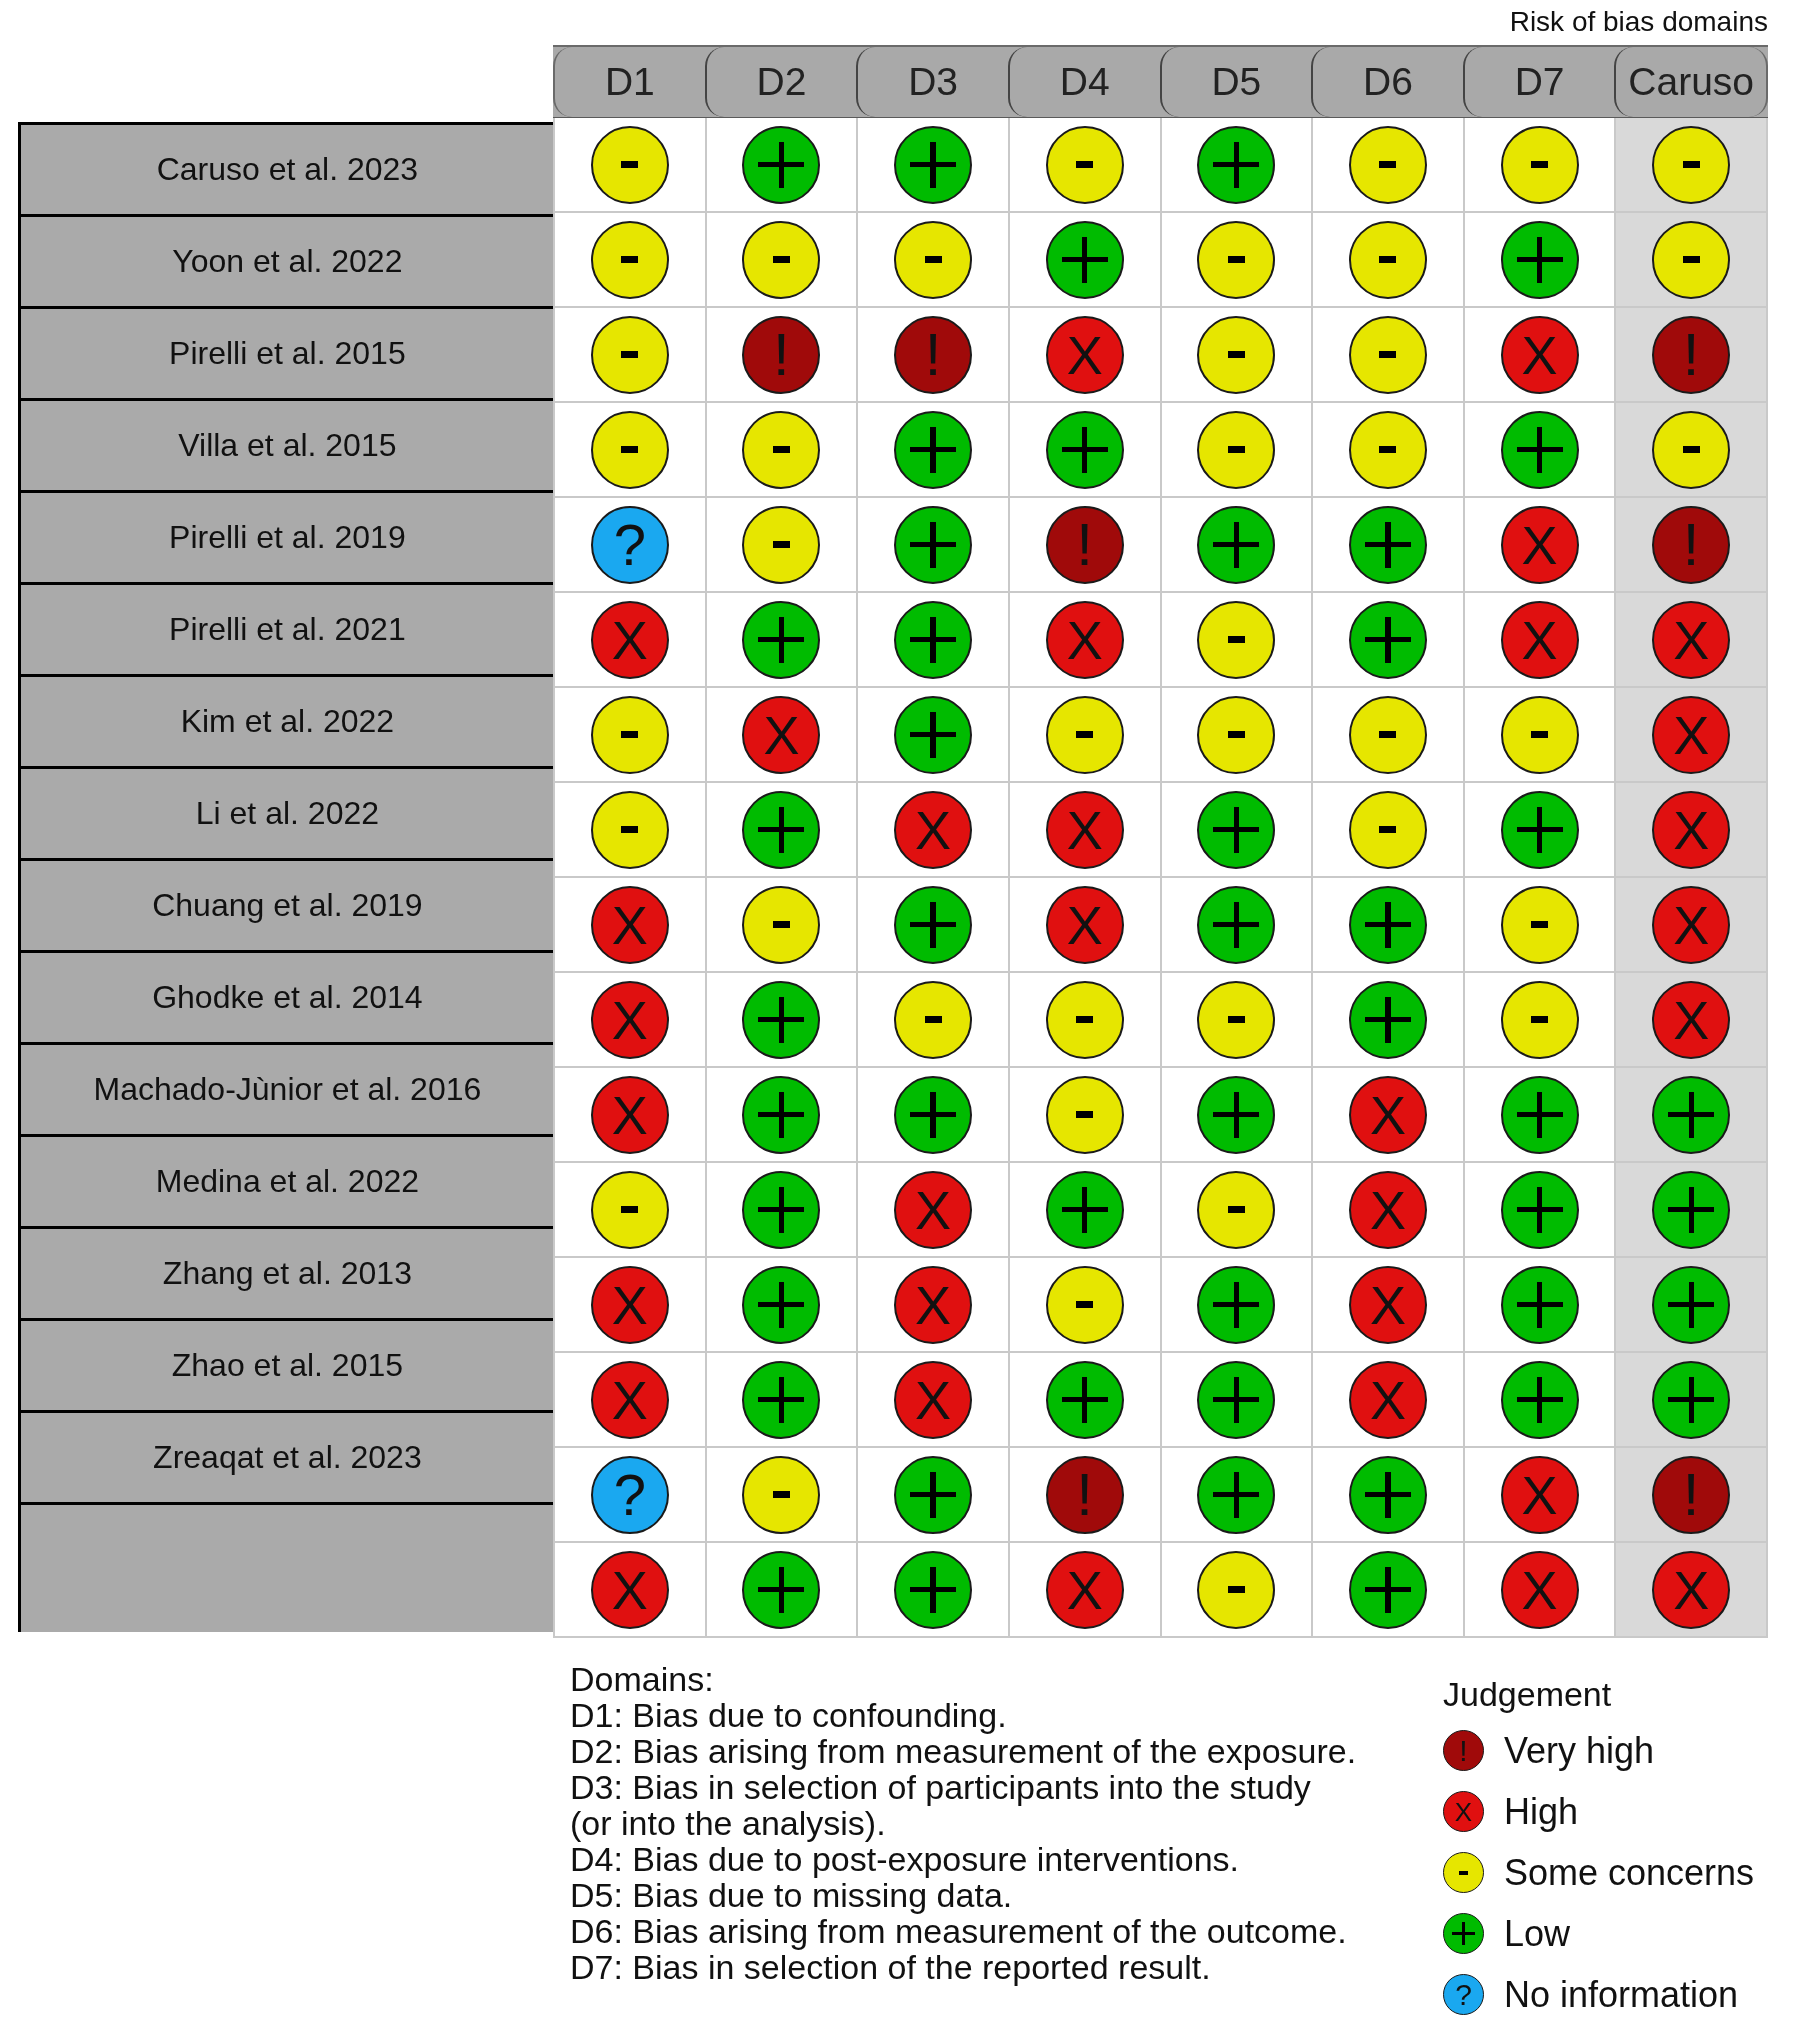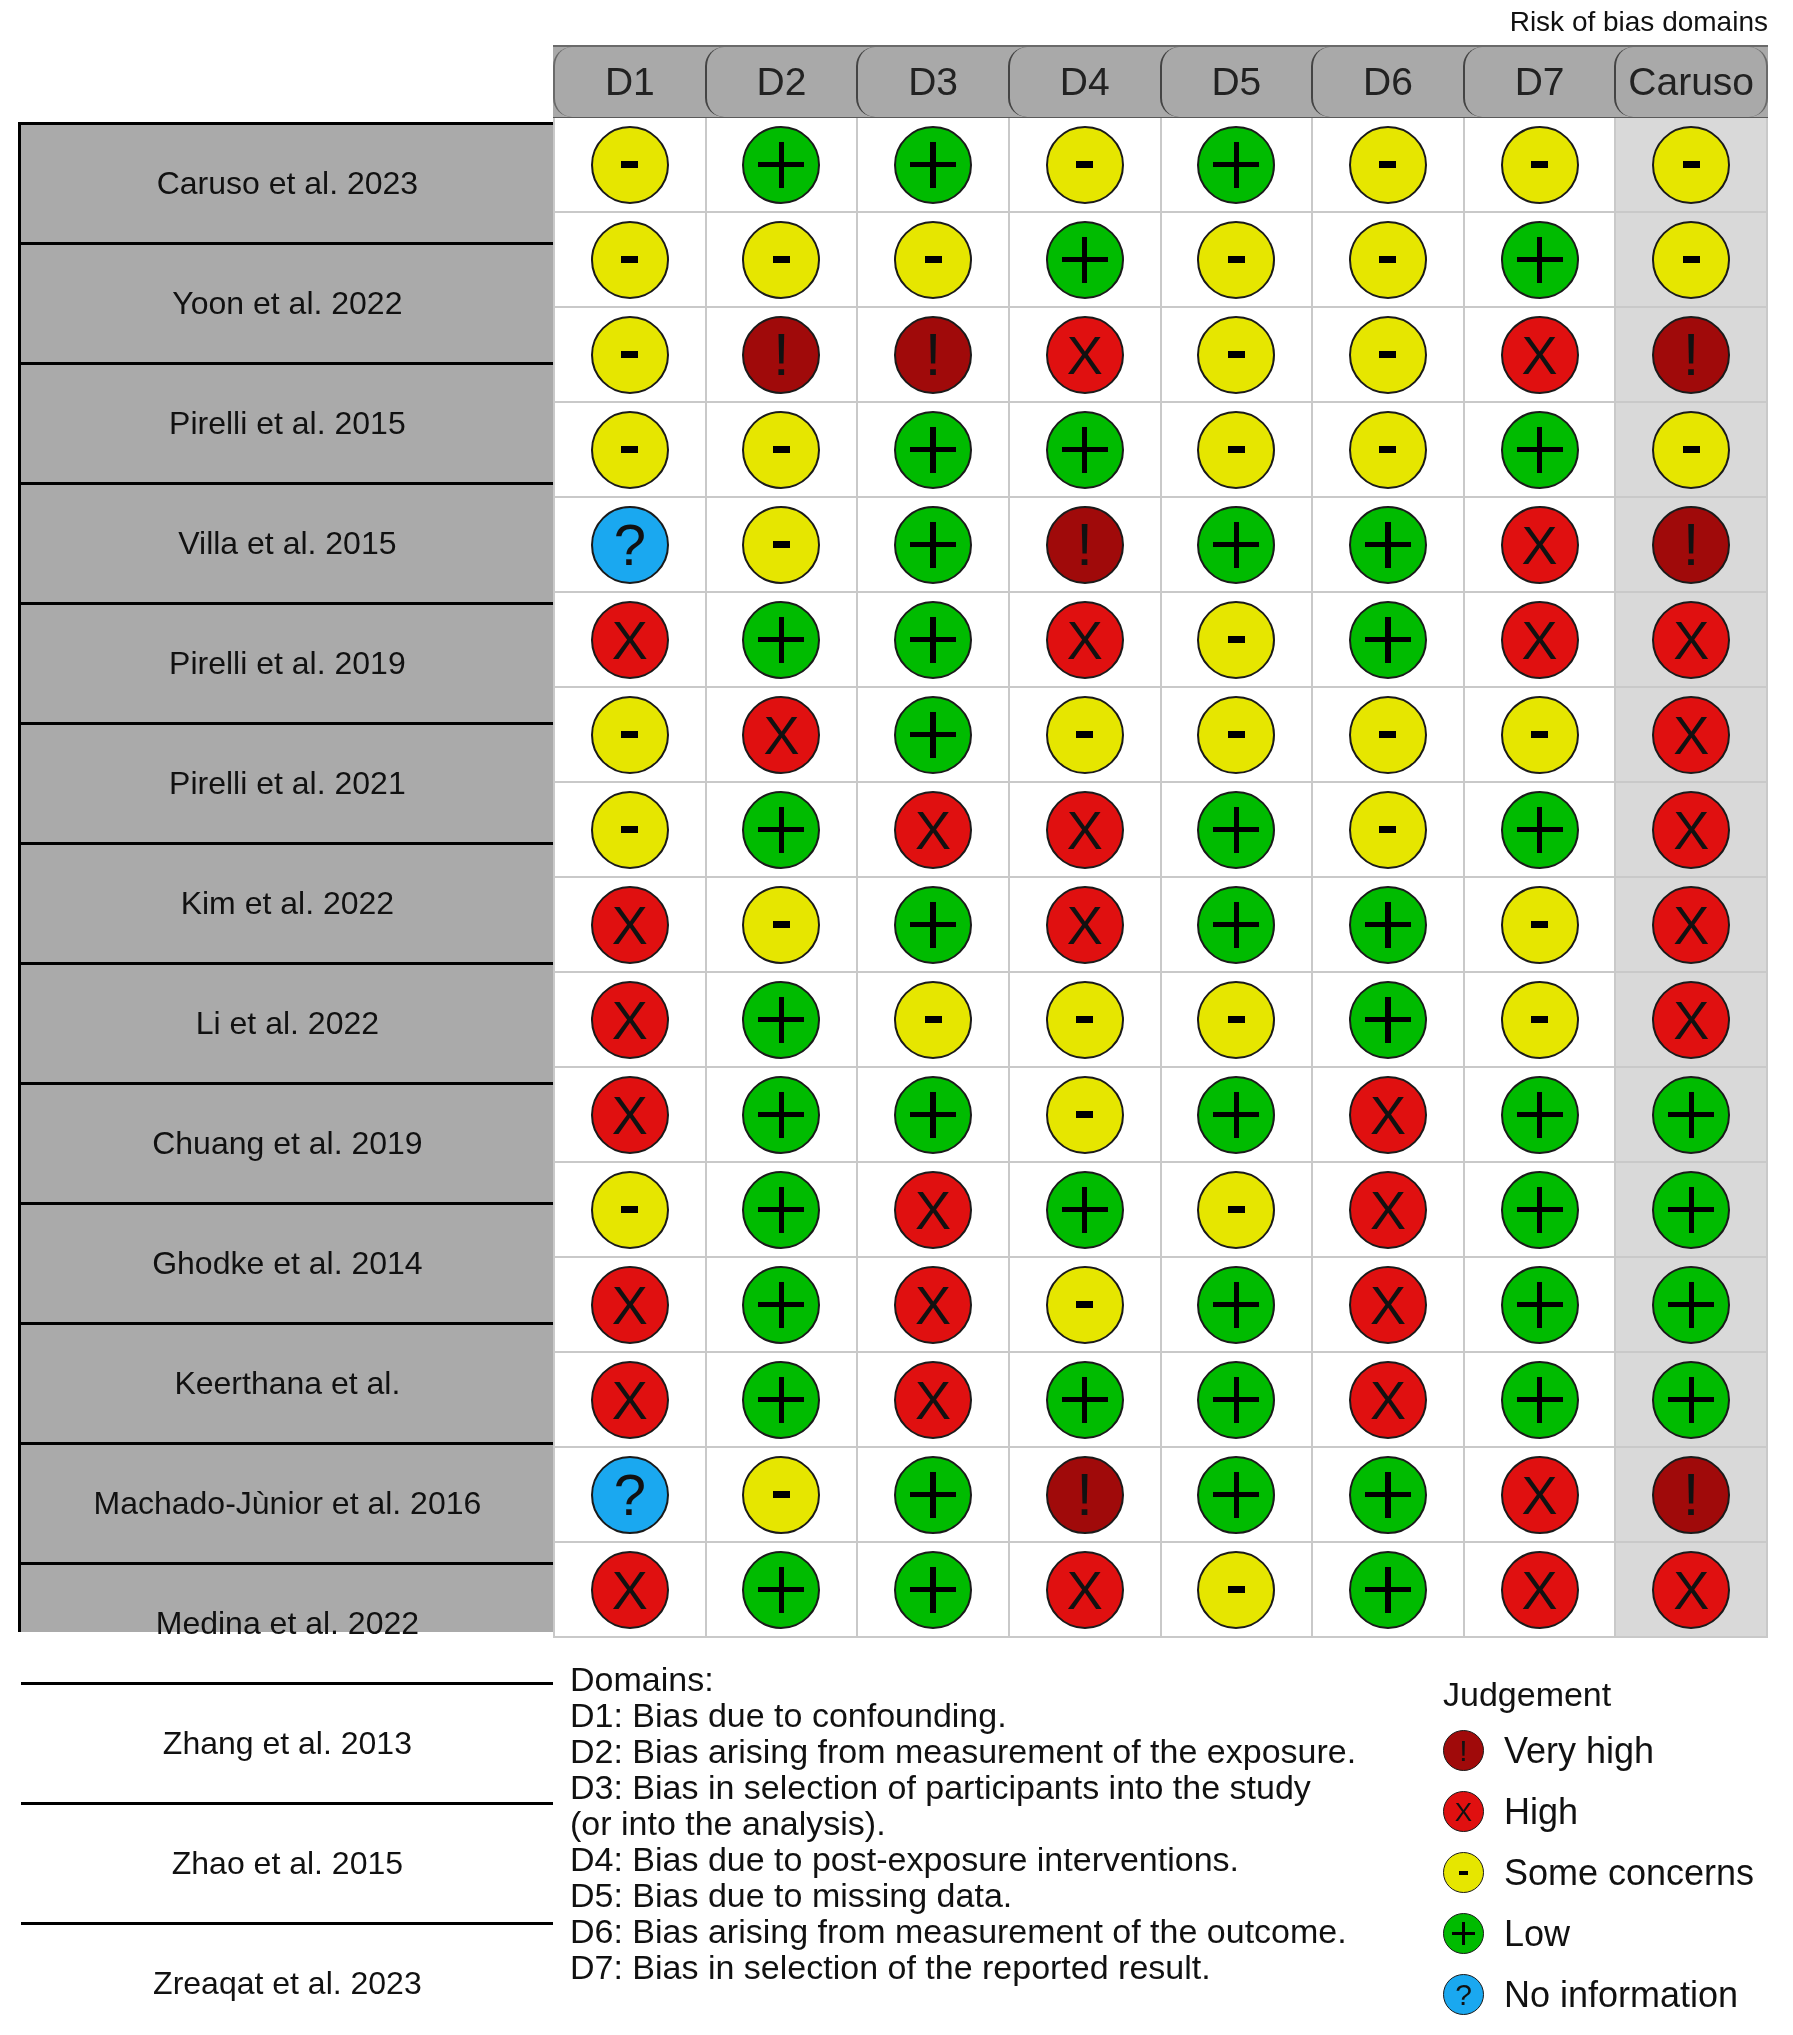--- a/index.html
+++ b/index.html
@@ -15,21 +15,21 @@
             border-bottom: 2.6px solid #5a5a5a; box-sizing: border-box; }
   .hcell { flex: 1 1 0; display: flex; align-items: center; justify-content: center;
            font-size: 39px; color: #222; border-left: 2.6px solid #444; box-sizing: border-box; border-radius: 19px; }
   .hcell:first-child { border-left: 2.6px solid #6a6a6a; }
   .hcell:last-child { border-right: 2.6px solid #6a6a6a; }
 
   
   .labels { position: absolute; left: 18.4px; top: 122px; width: 535px; height: 1510px;
             border-left: 3.3px solid #000; border-top: 3.3px solid #000; box-sizing: border-box;
             background: #aaaaaa; }
-  .label { height: 120px; display: flex; align-items: center; justify-content: center;
+  .label { height: 92px; display: flex; align-items: center; justify-content: center;
            font-size: 32px; color: #111; border-bottom: 3.3px solid #000; box-sizing: border-box; }
 
   
   .grid { position: absolute; left: 553px; top: 118px; width: 1215px; height: 1516px; }
   .grid-row { display: flex; height: 95px; border-bottom: 2.6px solid #c9c9c9; box-sizing: border-box; }
   .gcell { flex: 1 1 0; display: flex; align-items: center; justify-content: center;
            border-left: 2px solid #c9c9c9; box-sizing: border-box; background: #ffffff; }
   .gcell.overall { background: #d9d9d9; border-right: 2px solid #c9c9c9; }
 
   .dot { width: 78px; height: 78px; border-radius: 50%; border: 2px solid #1a1a1a;
@@ -93,21 +93,20 @@
     <div class="label">Caruso et al. 2023</div>
     <div class="label">Yoon et al. 2022</div>
     <div class="label">Pirelli et al. 2015</div>
     <div class="label">Villa et al. 2015</div>
     <div class="label">Pirelli et al. 2019</div>
     <div class="label">Pirelli et al. 2021</div>
     <div class="label">Kim et al. 2022</div>
     <div class="label">Li et al. 2022</div>
     <div class="label">Chuang et al. 2019</div>
     <div class="label">Ghodke et al. 2014</div>
-    <div class="label">Keerthana et al.</div>
     <div class="label">Machado-Jùnior et al. 2016</div>
     <div class="label">Medina et al. 2022</div>
     <div class="label">Zhang et al. 2013</div>
     <div class="label">Zhao et al. 2015</div>
     <div class="label">Zreaqat et al. 2023</div>
   </div>
 
 <div class="grid" id="grid">
     <div class="grid-row">
       <div class="gcell">

